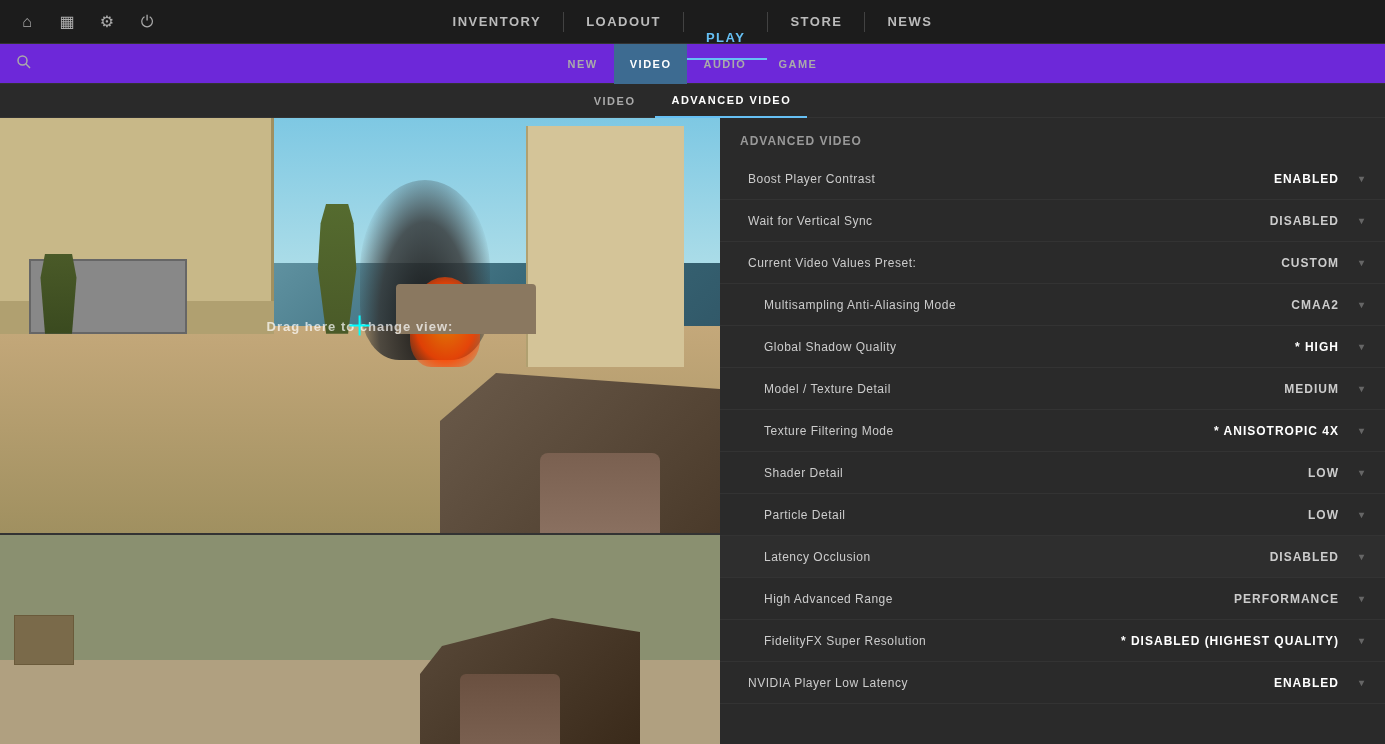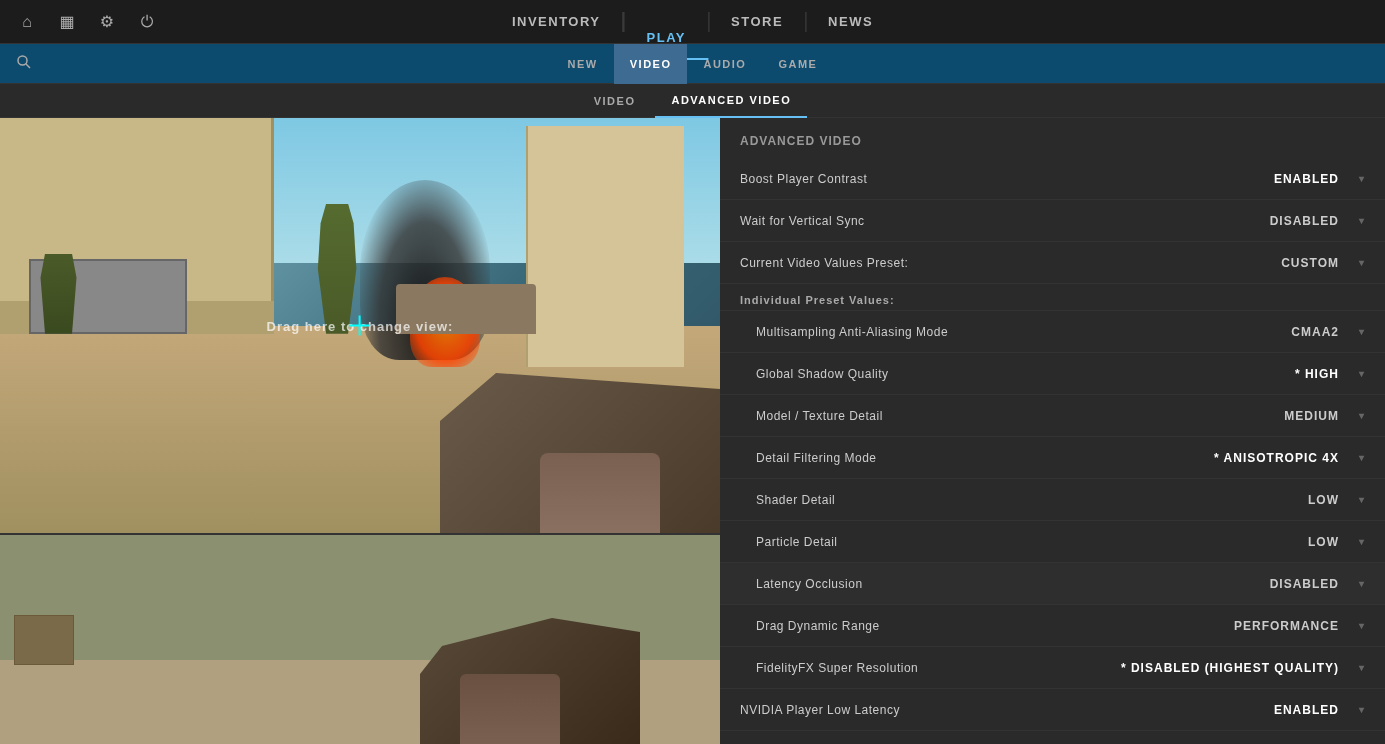--- a/index.html
+++ b/index.html
@@ -74,21 +74,21 @@
     }
     .nav-sep {
       width: 1px;
       height: 20px;
       background: #444;
     }
 
     
     .sub-nav {
       height: 40px;
-      background: #0c4a6e;
+      background: #6d28d9;
       display: flex;
       align-items: center;
       justify-content: center;
       gap: 4px;
       border-bottom: 1px solid #333;
     }
     .sub-nav-wrapper {
       position: relative;
       width: 100%;
       display: flex;
@@ -241,20 +241,21 @@
       justify-content: space-between;
       padding: 0 20px;
       height: 42px;
       border-bottom: 1px solid #333;
       cursor: pointer;
     }
     .setting-label {
       color: #ccc;
       font-size: 12px;
       letter-spacing: 0.5px;
+      margin-left: 8px;
     }
     .setting-value {
       display: flex;
       align-items: center;
       gap: 20px;
       color: #ccc;
       font-size: 12px;
       font-weight: 600;
       letter-spacing: 1px;
       text-transform: uppercase;
@@ -281,20 +282,21 @@
 <div class="top-nav">
   <div class="nav-icons">
     <div class="nav-icon">⌂</div>
     <div class="nav-icon">▦</div>
     <div class="nav-icon">⚙</div>
     <div class="nav-icon">⏻</div>
   </div>
   <div class="nav-links">
     <a class="nav-link">INVENTORY</a>
     <div class="nav-sep"></div>
+    <a class="nav-link">LOADOUT</a>
     <div class="nav-sep"></div>
     <a class="nav-link active">PLAY</a>
     <div class="nav-sep"></div>
     <a class="nav-link">STORE</a>
     <div class="nav-sep"></div>
     <a class="nav-link">NEWS</a>
   </div>
   <div style="width:88px"></div>
 </div>
 
@@ -390,23 +392,20 @@
     </div>
 
     <div class="setting-row">
       <span class="setting-label">Current Video Values Preset:</span>
       <div class="setting-value">
         <span>CUSTOM</span>
         <span class="chevron">▾</span>
       </div>
     </div>
 
-    <div style="padding: 6px 20px 2px; border-bottom: 1px solid #333;">
-      <span style="color:#aaa;font-size:11px;font-weight:600;letter-spacing:1px;">Individual Preset Values:</span>
-    </div>
 
     <div class="setting-row indented">
       <span class="setting-label">Multisampling Anti-Aliasing Mode</span>
       <div class="setting-value">
         <span>CMAA2</span>
         <span class="chevron">▾</span>
       </div>
     </div>
 
     <div class="setting-row indented">
@@ -419,21 +418,21 @@
 
     <div class="setting-row indented">
       <span class="setting-label">Model / Texture Detail</span>
       <div class="setting-value">
         <span>MEDIUM</span>
         <span class="chevron">▾</span>
       </div>
     </div>
 
     <div class="setting-row indented">
-      <span class="setting-label">Detail Filtering Mode</span>
+      <span class="setting-label">Texture Filtering Mode</span>
       <div class="setting-value highlight">
         <span>* ANISOTROPIC 4X</span>
         <span class="chevron">▾</span>
       </div>
     </div>
 
     <div class="setting-row indented">
       <span class="setting-label">Shader Detail</span>
       <div class="setting-value">
         <span>LOW</span>
@@ -451,21 +450,21 @@
 
     <div class="setting-row indented ambient-occlusion-section">
       <span class="setting-label">Latency Occlusion</span>
       <div class="setting-value">
         <span>DISABLED</span>
         <span class="chevron">▾</span>
       </div>
     </div>
 
     <div class="setting-row indented">
-      <span class="setting-label">Drag Dynamic Range</span>
+      <span class="setting-label">High Advanced Range</span>
       <div class="setting-value">
         <span>PERFORMANCE</span>
         <span class="chevron">▾</span>
       </div>
     </div>
 
     <div class="setting-row indented">
       <span class="setting-label">FidelityFX Super Resolution</span>
       <div class="setting-value highlight">
         <span>* DISABLED (HIGHEST QUALITY)</span>

